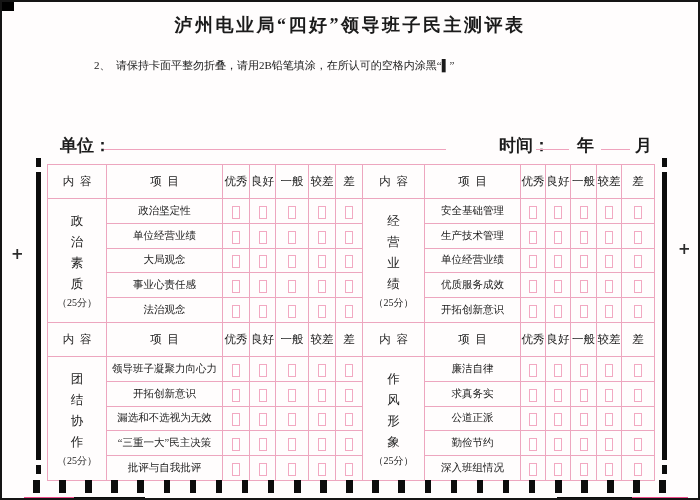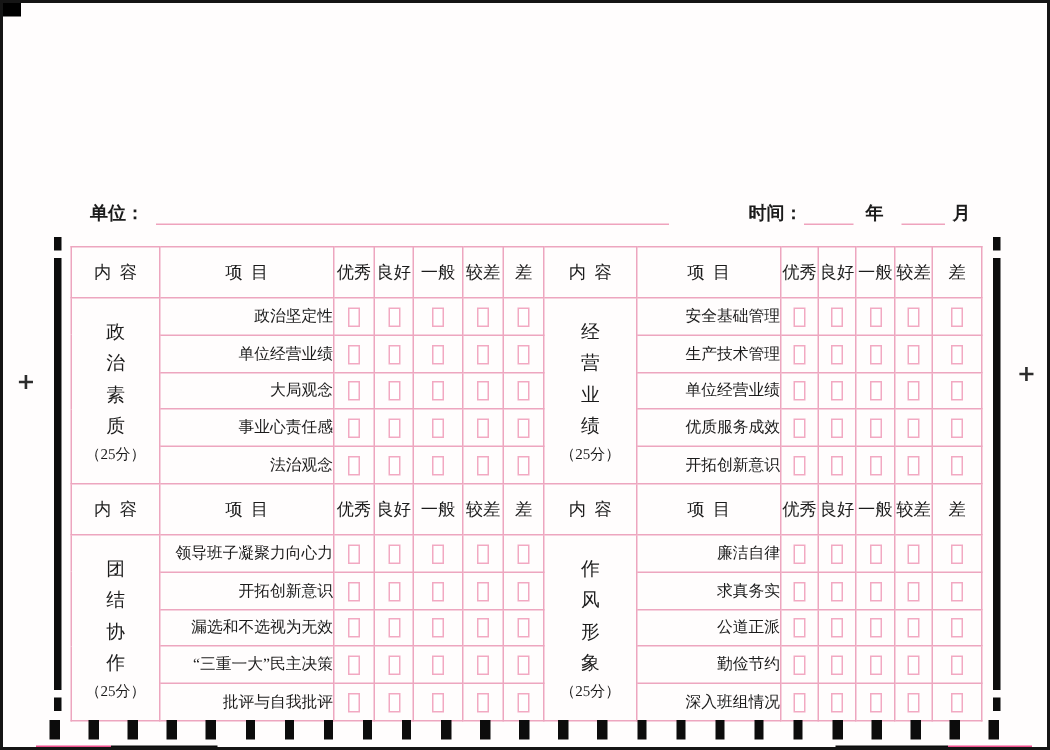--- a/index.html
+++ b/index.html
@@ -11,64 +11,68 @@
   .corner-mark{position:absolute;left:0;top:0;width:12px;height:9px;background:#000;}
   .title{
     position:absolute;left:0;top:11px;width:100%;margin:0;text-align:center;
     font-size:18px;font-weight:bold;letter-spacing:2.5px;
   }
   .instructions{position:absolute;left:58px;top:52px;font-size:11px;line-height:22px;}
   .instr-line{white-space:nowrap;}
   .instr-label{display:inline-block;width:34px;}
   .instr-num{display:inline-block;width:22px;}
   .instr-line.indent{padding-left:34px;}
-  .field-row{position:absolute;left:0;top:130px;width:100%;height:22px;font-size:12px;font-weight:bold;}
+  .field-row{position:absolute;left:0;top:130px;width:100%;height:22px;font-size:17px;font-weight:bold;}
   .field-row .lbl{position:absolute;top:2px;}
   .fill{position:absolute;top:2px;height:15px;border-bottom:1px solid #efa3bd;}
   .unit-lbl{left:58px;} .unit-fill{left:102px;width:342px;}
   .time-lbl{left:497px;} .year-fill{left:534px;width:33px;}
   .year-lbl{left:575px;} .month-fill{left:599px;width:29px;} .month-lbl{left:633px;}
   .vbar{position:absolute;width:4.5px;background:#0c0c0c;}
   .vbar.main{top:170px;height:288px;}
   .vbar.tick-top{top:156px;height:9px;}
   .vbar.tick-bottom{top:463px;height:9px;}
   .vbar.l{left:34px;} .vbar.r{left:660px;}
   .plus{position:absolute;font-size:15px;font-weight:bold;color:#2c2c2c;font-family:"DejaVu Sans",sans-serif;}
   .plus.l{left:9px;top:243px;} .plus.r{left:676px;top:238px;}
   table.eval{
     position:absolute;left:45px;top:162px;width:607px;
     border-collapse:collapse;table-layout:fixed;padding-left:29px;
   }
   table.eval th,table.eval td{border:1px solid #eda6bf;padding:0;overflow:hidden;}
   tr.hdr{height:34px;}
   tr.hdr th{font-size:11.5px;font-weight:normal;text-align:center;white-space:pre;}
   tr.body-row{height:24.8px;}
-  td.item{font-size:10.5px;text-align:right;padding-left:5px;white-space:nowrap;}
+  td.item{font-size:10.5px;text-align:center;padding-left:5px;white-space:nowrap;}
   td.cat{text-align:center;vertical-align:middle;}
   .cat-name{white-space:pre-line;font-size:12.5px;line-height:21px;}
   .cat-score{font-size:10px;margin-top:1px;white-space:nowrap;}
   td.rate{text-align:center;}
   .cb{display:inline-block;width:6px;height:11px;border:1px solid #f2a9c2;background:#fff;vertical-align:middle;}
   .bottom-ticks{position:absolute;left:0;top:478px;width:100%;height:14px;}
   .btick{position:absolute;top:0;width:6.5px;height:13px;background:#0c0c0c;}
   .bseg{position:absolute;top:495px;height:3.5px;}
   .bseg.pink{background:#ee4d8b;}
   .bseg.black{background:#0c0c0c;}
   .bseg.p1{left:22px;width:50px;} .bseg.b1{left:72px;width:71px;}
   .bseg.b2{left:555px;width:75px;} .bseg.p2{left:630px;width:56px;}
 </style>
 </head>
 <body>
 
 <div class="page">
 
   <div class="corner-mark"></div>
 
+  <h1 class="title">泸州电业局“四好”领导班子民主测评表</h1>
 
   <div class="instructions">
+    <div class="instr-line indent">
+      <span class="instr-num">2、</span><span>请保持卡面平整勿折叠，请用2B铅笔填涂，在所认可的空格内涂黑“▌”</span>
+    </div>
   </div>
 
   <div class="field-row">
     <span class="lbl unit-lbl">单位：</span>
     <span class="fill unit-fill"></span>
     <span class="lbl time-lbl">时间：</span>
     <span class="fill year-fill"></span>
     <span class="lbl year-lbl">年</span>
     <span class="fill month-fill"></span>
     <span class="lbl month-lbl">月</span>

